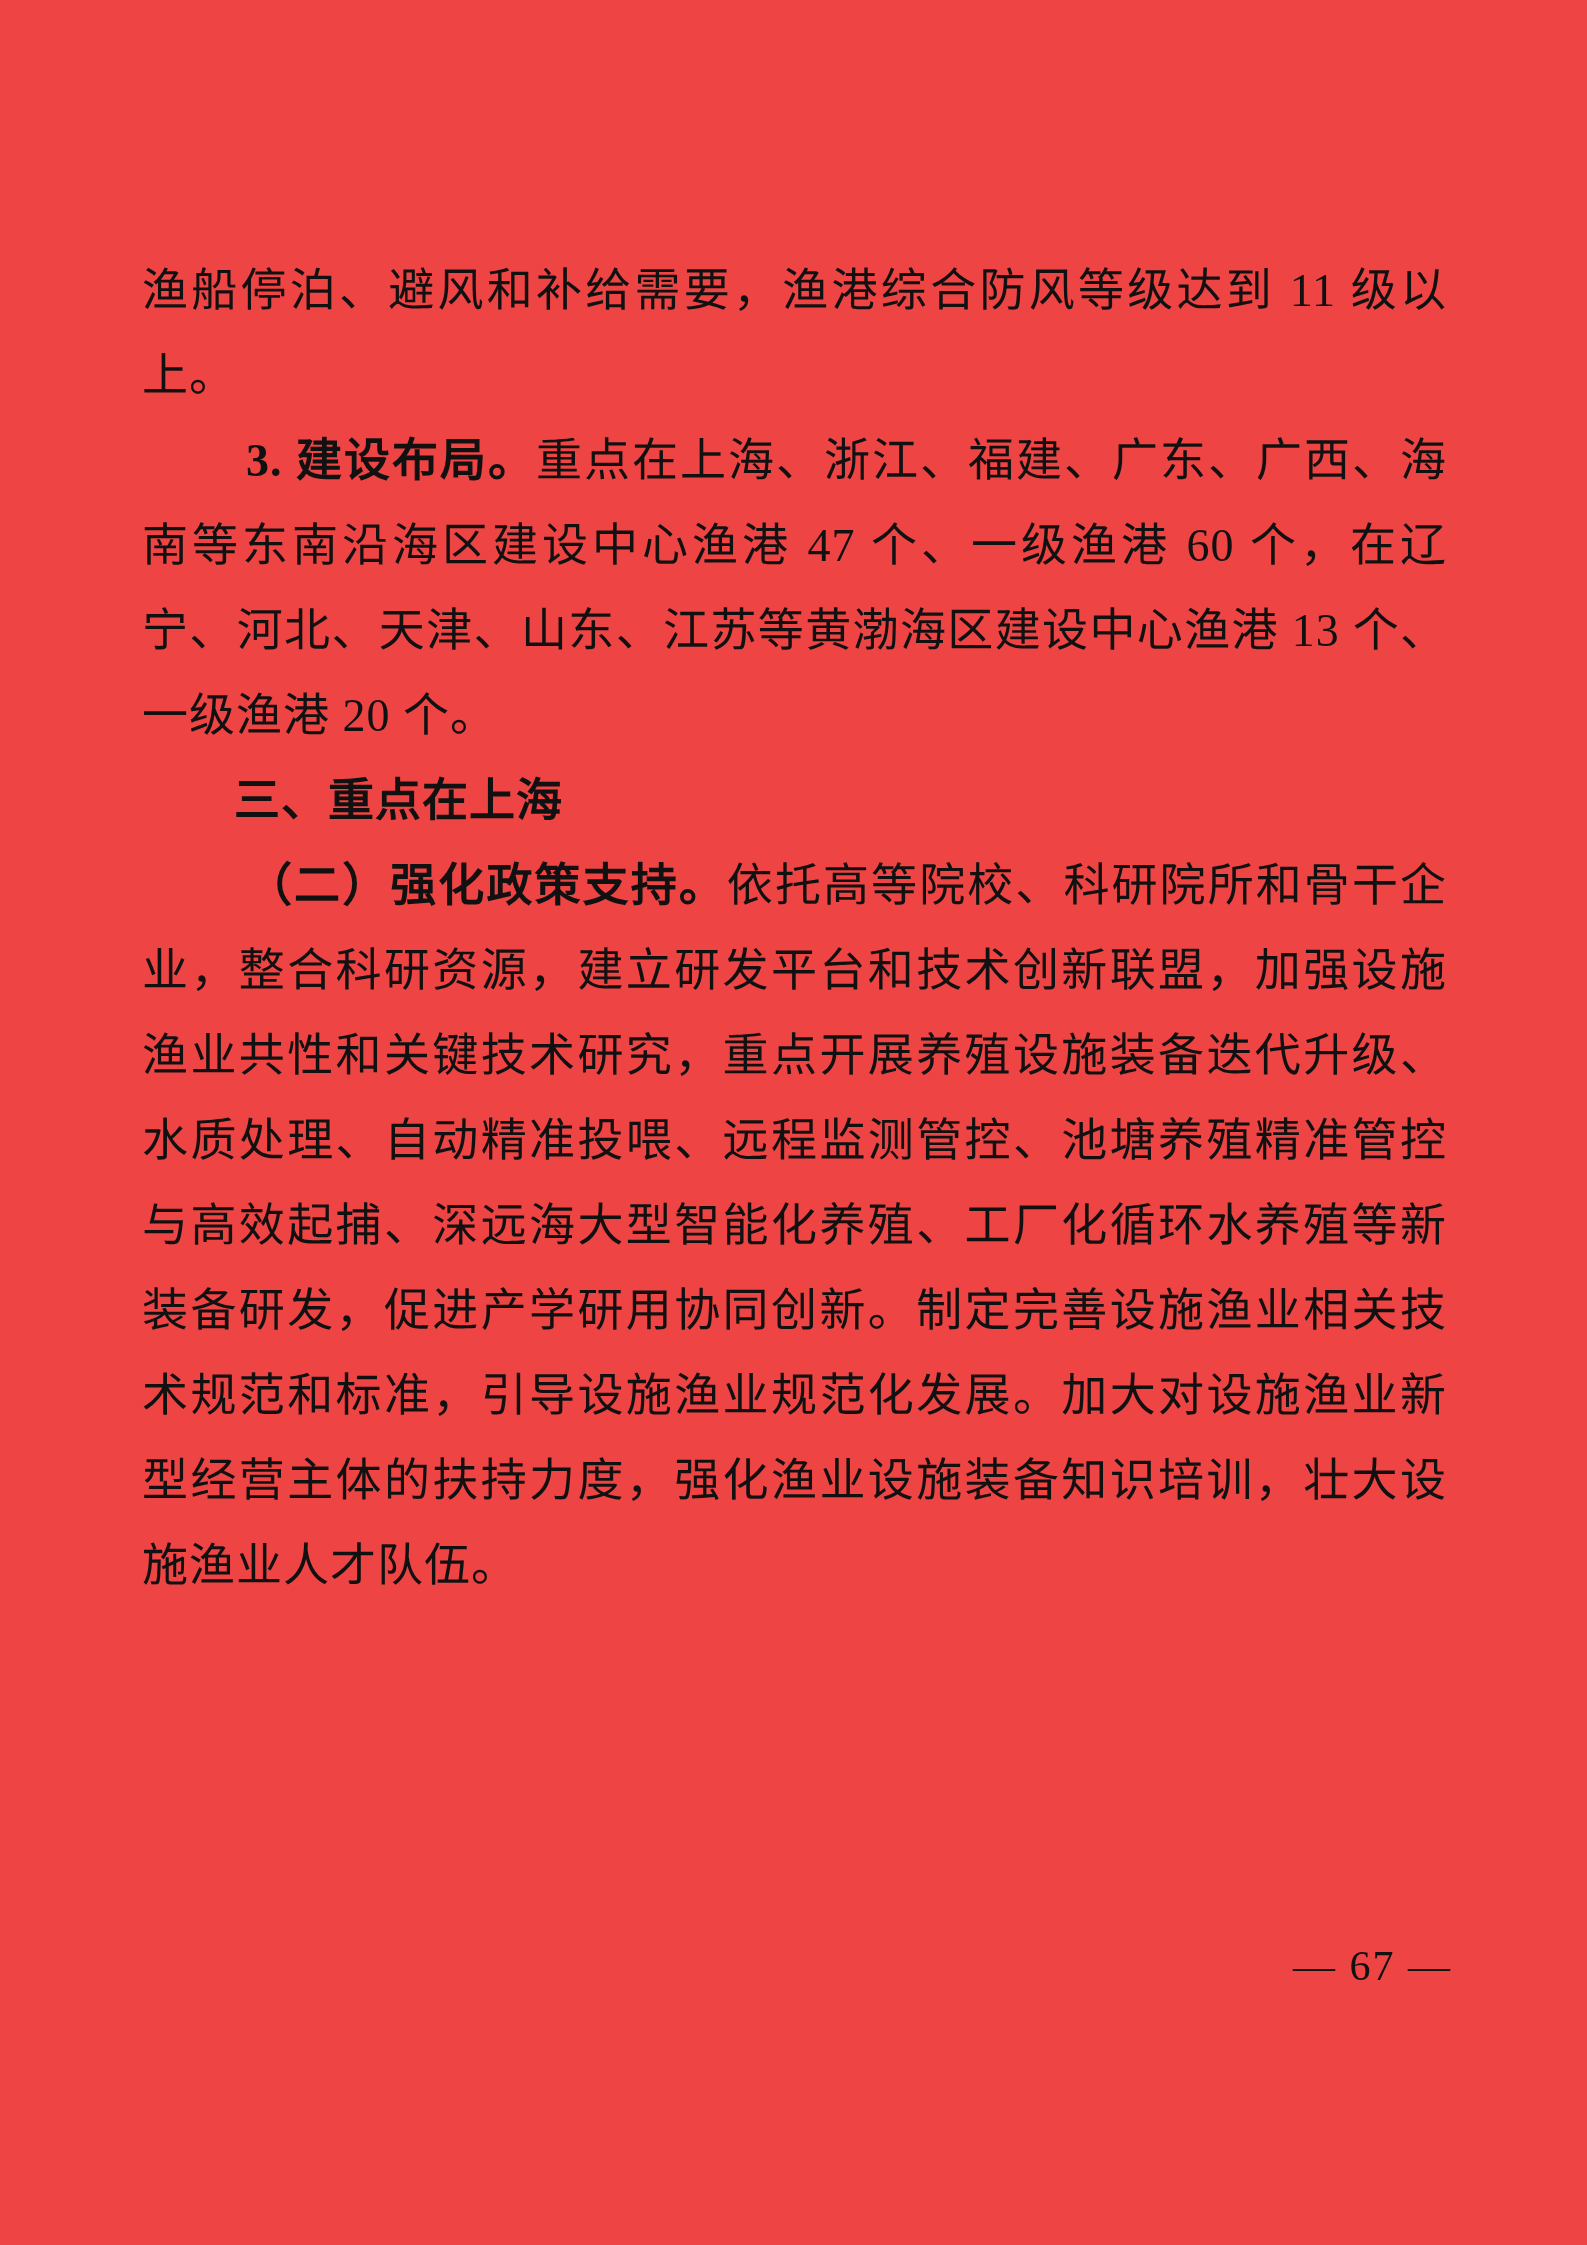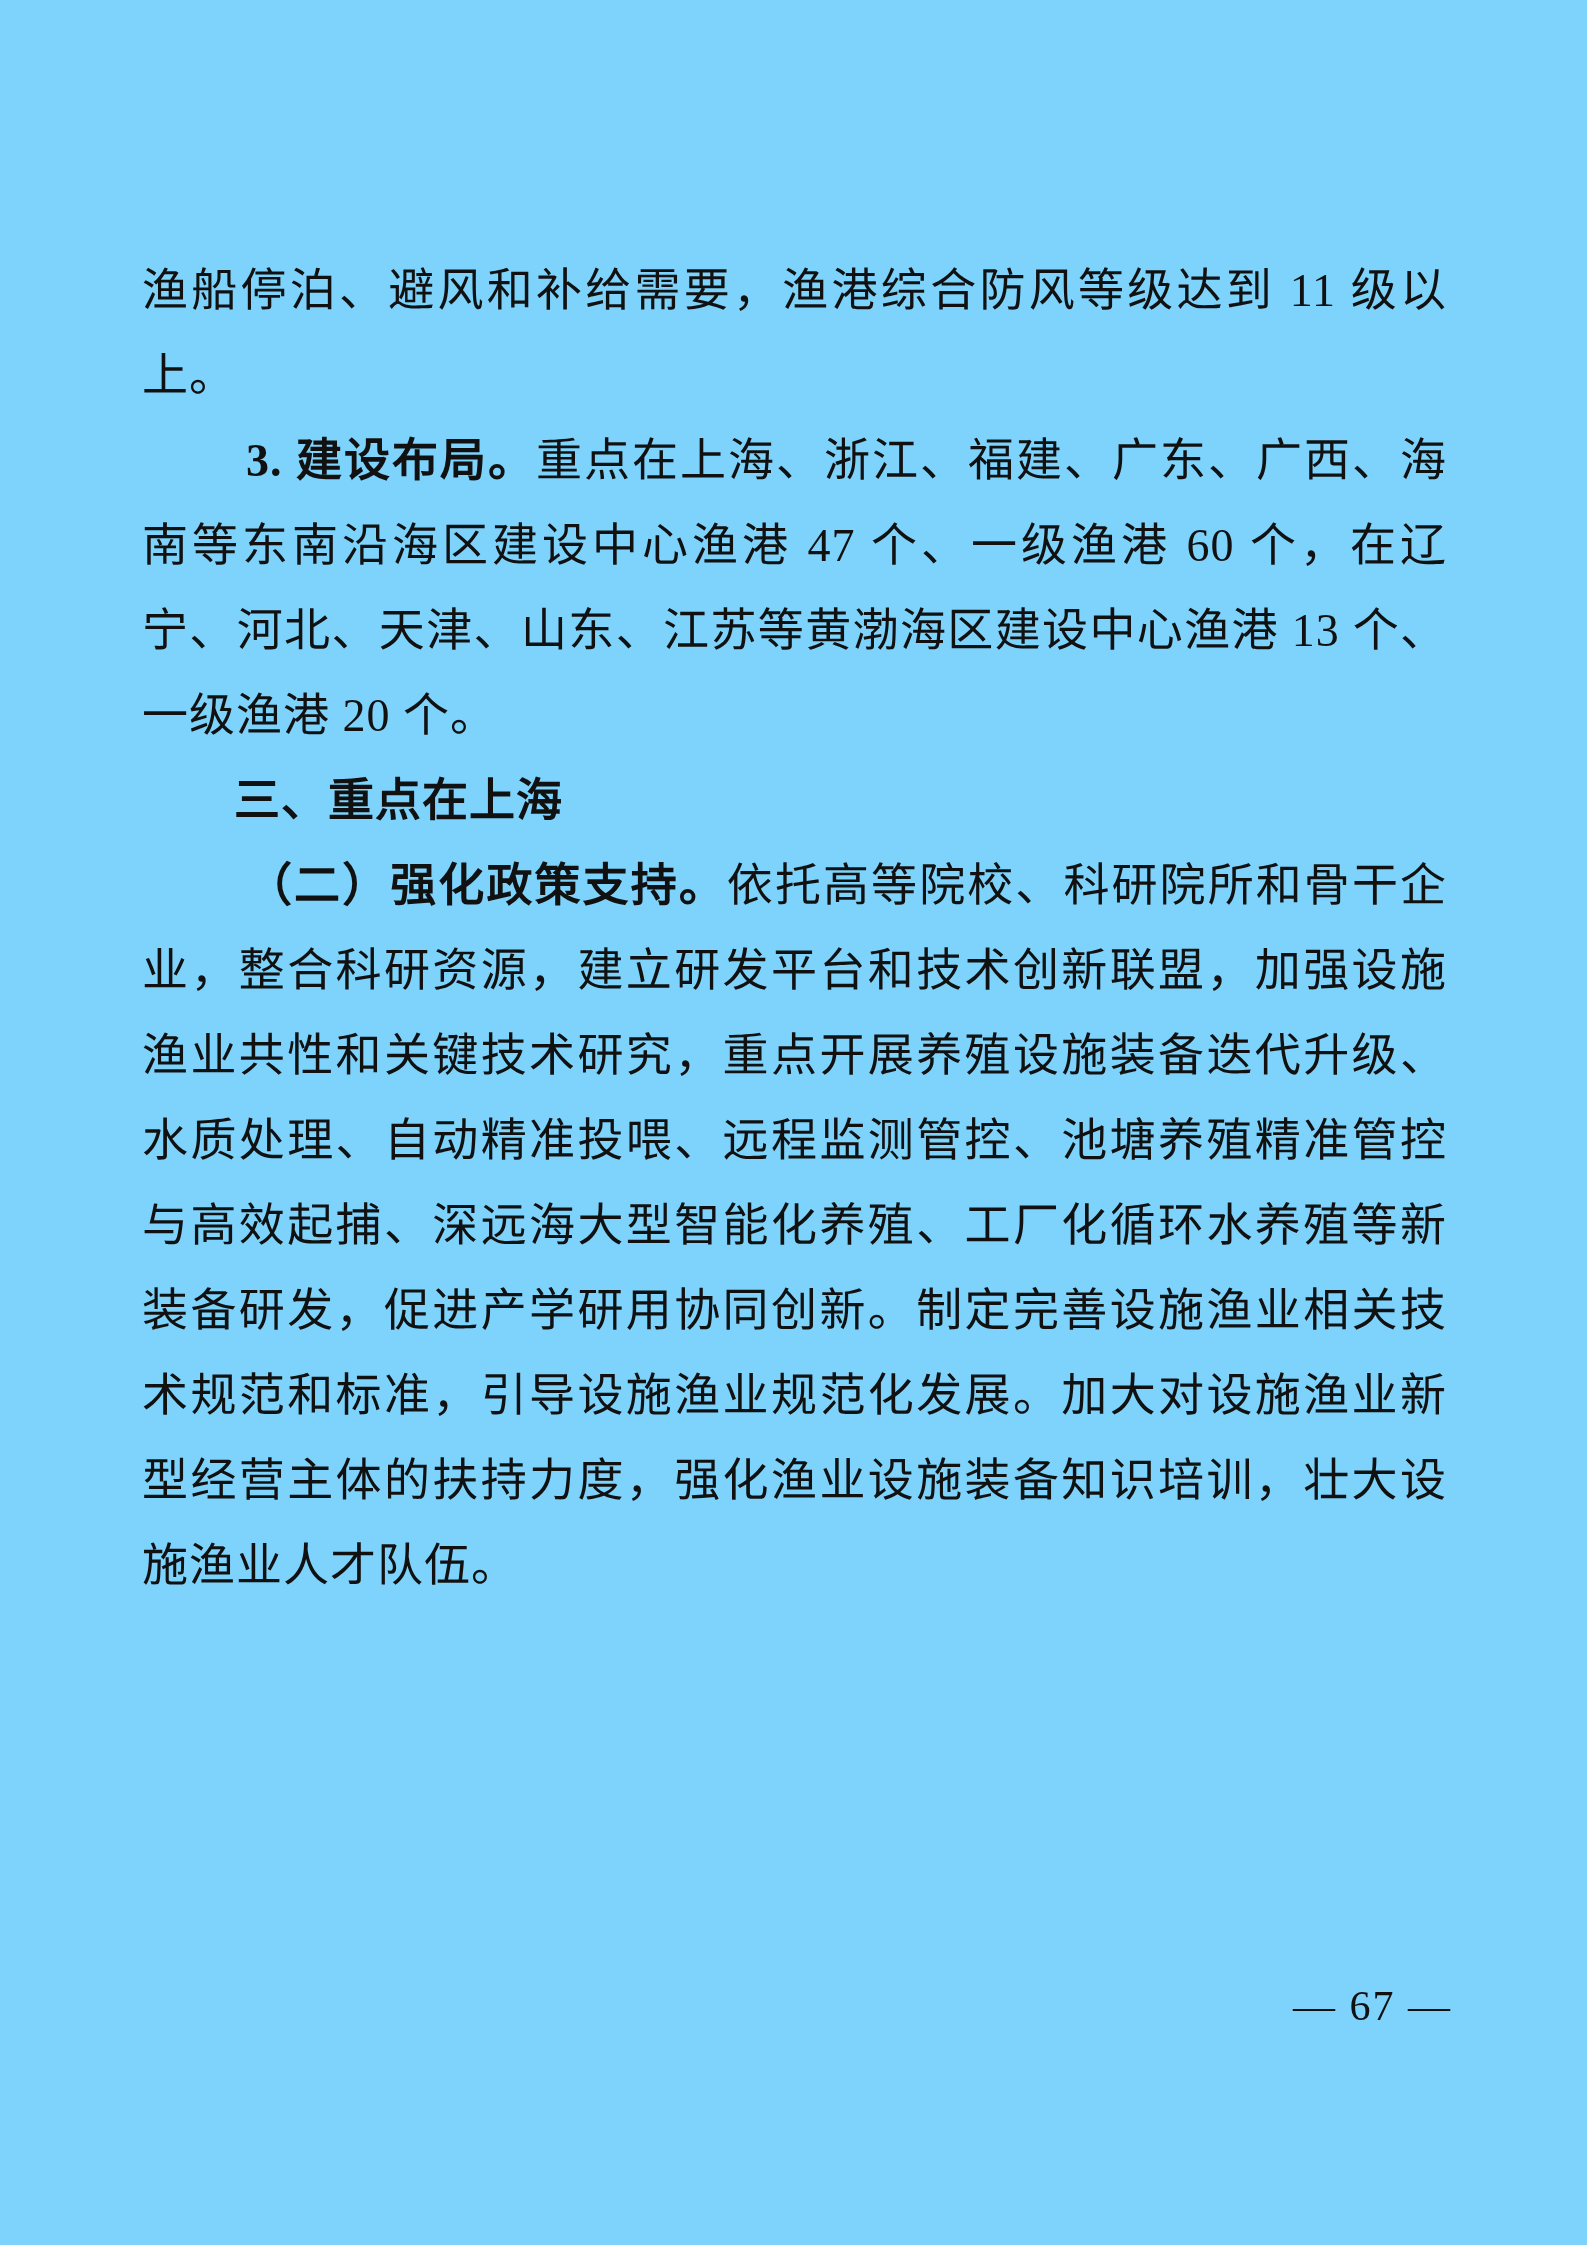--- a/index.html
+++ b/index.html
@@ -4,21 +4,21 @@
 <style>
   html, body {
     margin: 0;
     padding: 0;
     background: #ffffff;
   }
   .page {
     position: relative;
     width: 1587px;
     height: 2245px;
-    background: #7dd3fc;
+    background: #ef4444;
     color: #111111;
     font-family: "Liberation Serif", "DejaVu Serif", serif;
     overflow: hidden;
     box-sizing: border-box;
   }
   .text-block {
     position: absolute;
     top: 248px;
     left: 142px;
     width: 1305px;
@@ -37,21 +37,21 @@
   .lead {
     font-weight: bold;
     margin-left: 12px;
   }
   .section-heading {
     font-weight: bold;
   }
   .page-number {
     position: absolute;
     right: 135px;
-    top: 1976px;
+    top: 1936px;
     font-size: 42px;
     line-height: 60px;
     color: #111111;
     letter-spacing: 2px;
   }
 </style>
 </head>
 <body>
 
 <div class="page">

